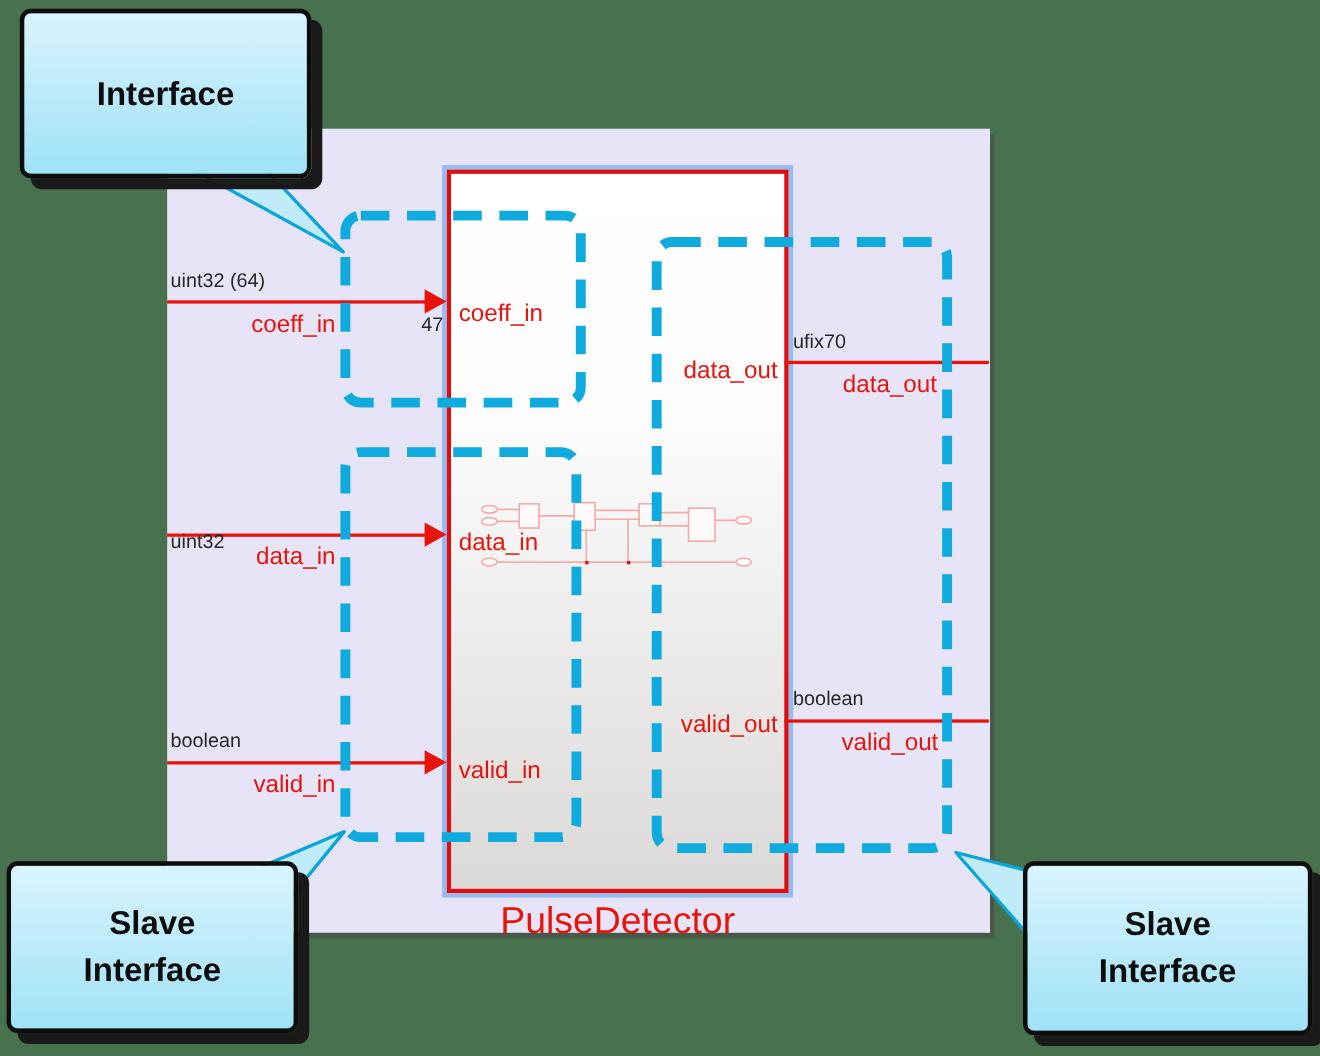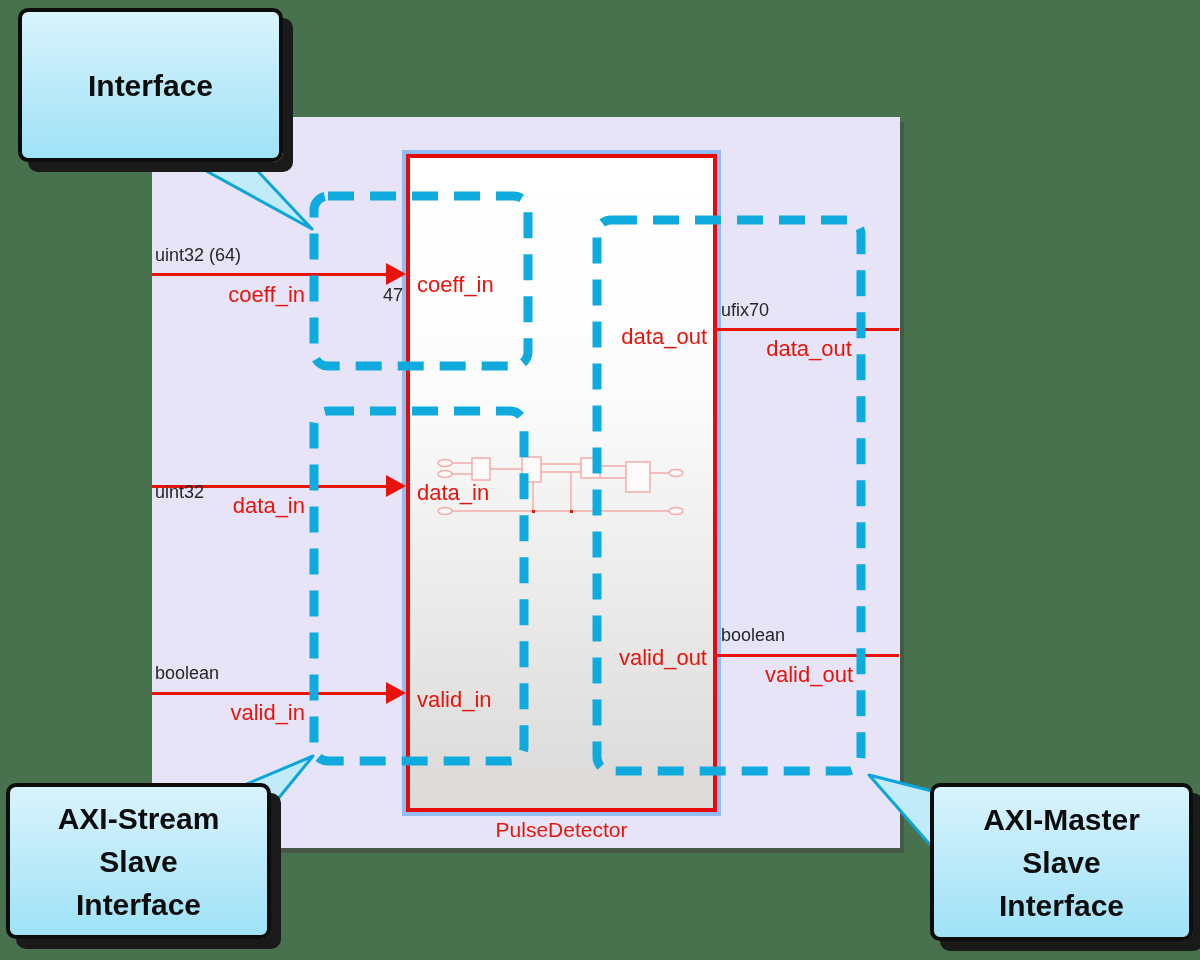--- a/index.html
+++ b/index.html
@@ -16,21 +16,21 @@
   }
   
   .block{
     position:absolute;left:406px;top:154px;width:303px;height:650px;
     border:4px solid #E30B0B;
     outline:4px solid #92BDF3;
     background:linear-gradient(to bottom,#FFFFFF 0%,#FDFCFC 35%,#DCDBDA 97%);
   }
   .block-name{
     position:absolute;left:406px;top:818px;width:311px;
-    text-align:center;font-size:21px;color:#E8140C;
+    text-align:center;font-size:34px;color:#E8140C;
   }
   .port-label{
     position:absolute;font-size:22px;color:#E8140C;line-height:24px;white-space:nowrap;
   }
   .port-in{left:417px;}
   .port-out{right:493px;text-align:right;}
   
   .sig-line{position:absolute;height:3px;background:#E8140C;}
   .arrow{
     position:absolute;width:0;height:0;
@@ -122,22 +122,20 @@
     <polygon points="228,792 313,756 264,816"></polygon>
     <polygon points="940,793 869,775 940,856"></polygon>
   </g>
 </svg>
 
 <div class="callout" style="left:18px;top:8px;width:257px;height:146px;">
   <div>Interface</div>
 </div>
 
 <div class="callout" style="left:6px;top:783px;width:257px;height:148px;">
-  <div>AXI-Stream</div>
   <div>Slave</div>
   <div>Interface</div>
 </div>
 
 <div class="callout" style="left:930px;top:783px;width:255px;height:150px;">
-  <div>AXI-Master</div>
   <div>Slave</div>
   <div>Interface</div>
 </div>
 
 </body></html>

